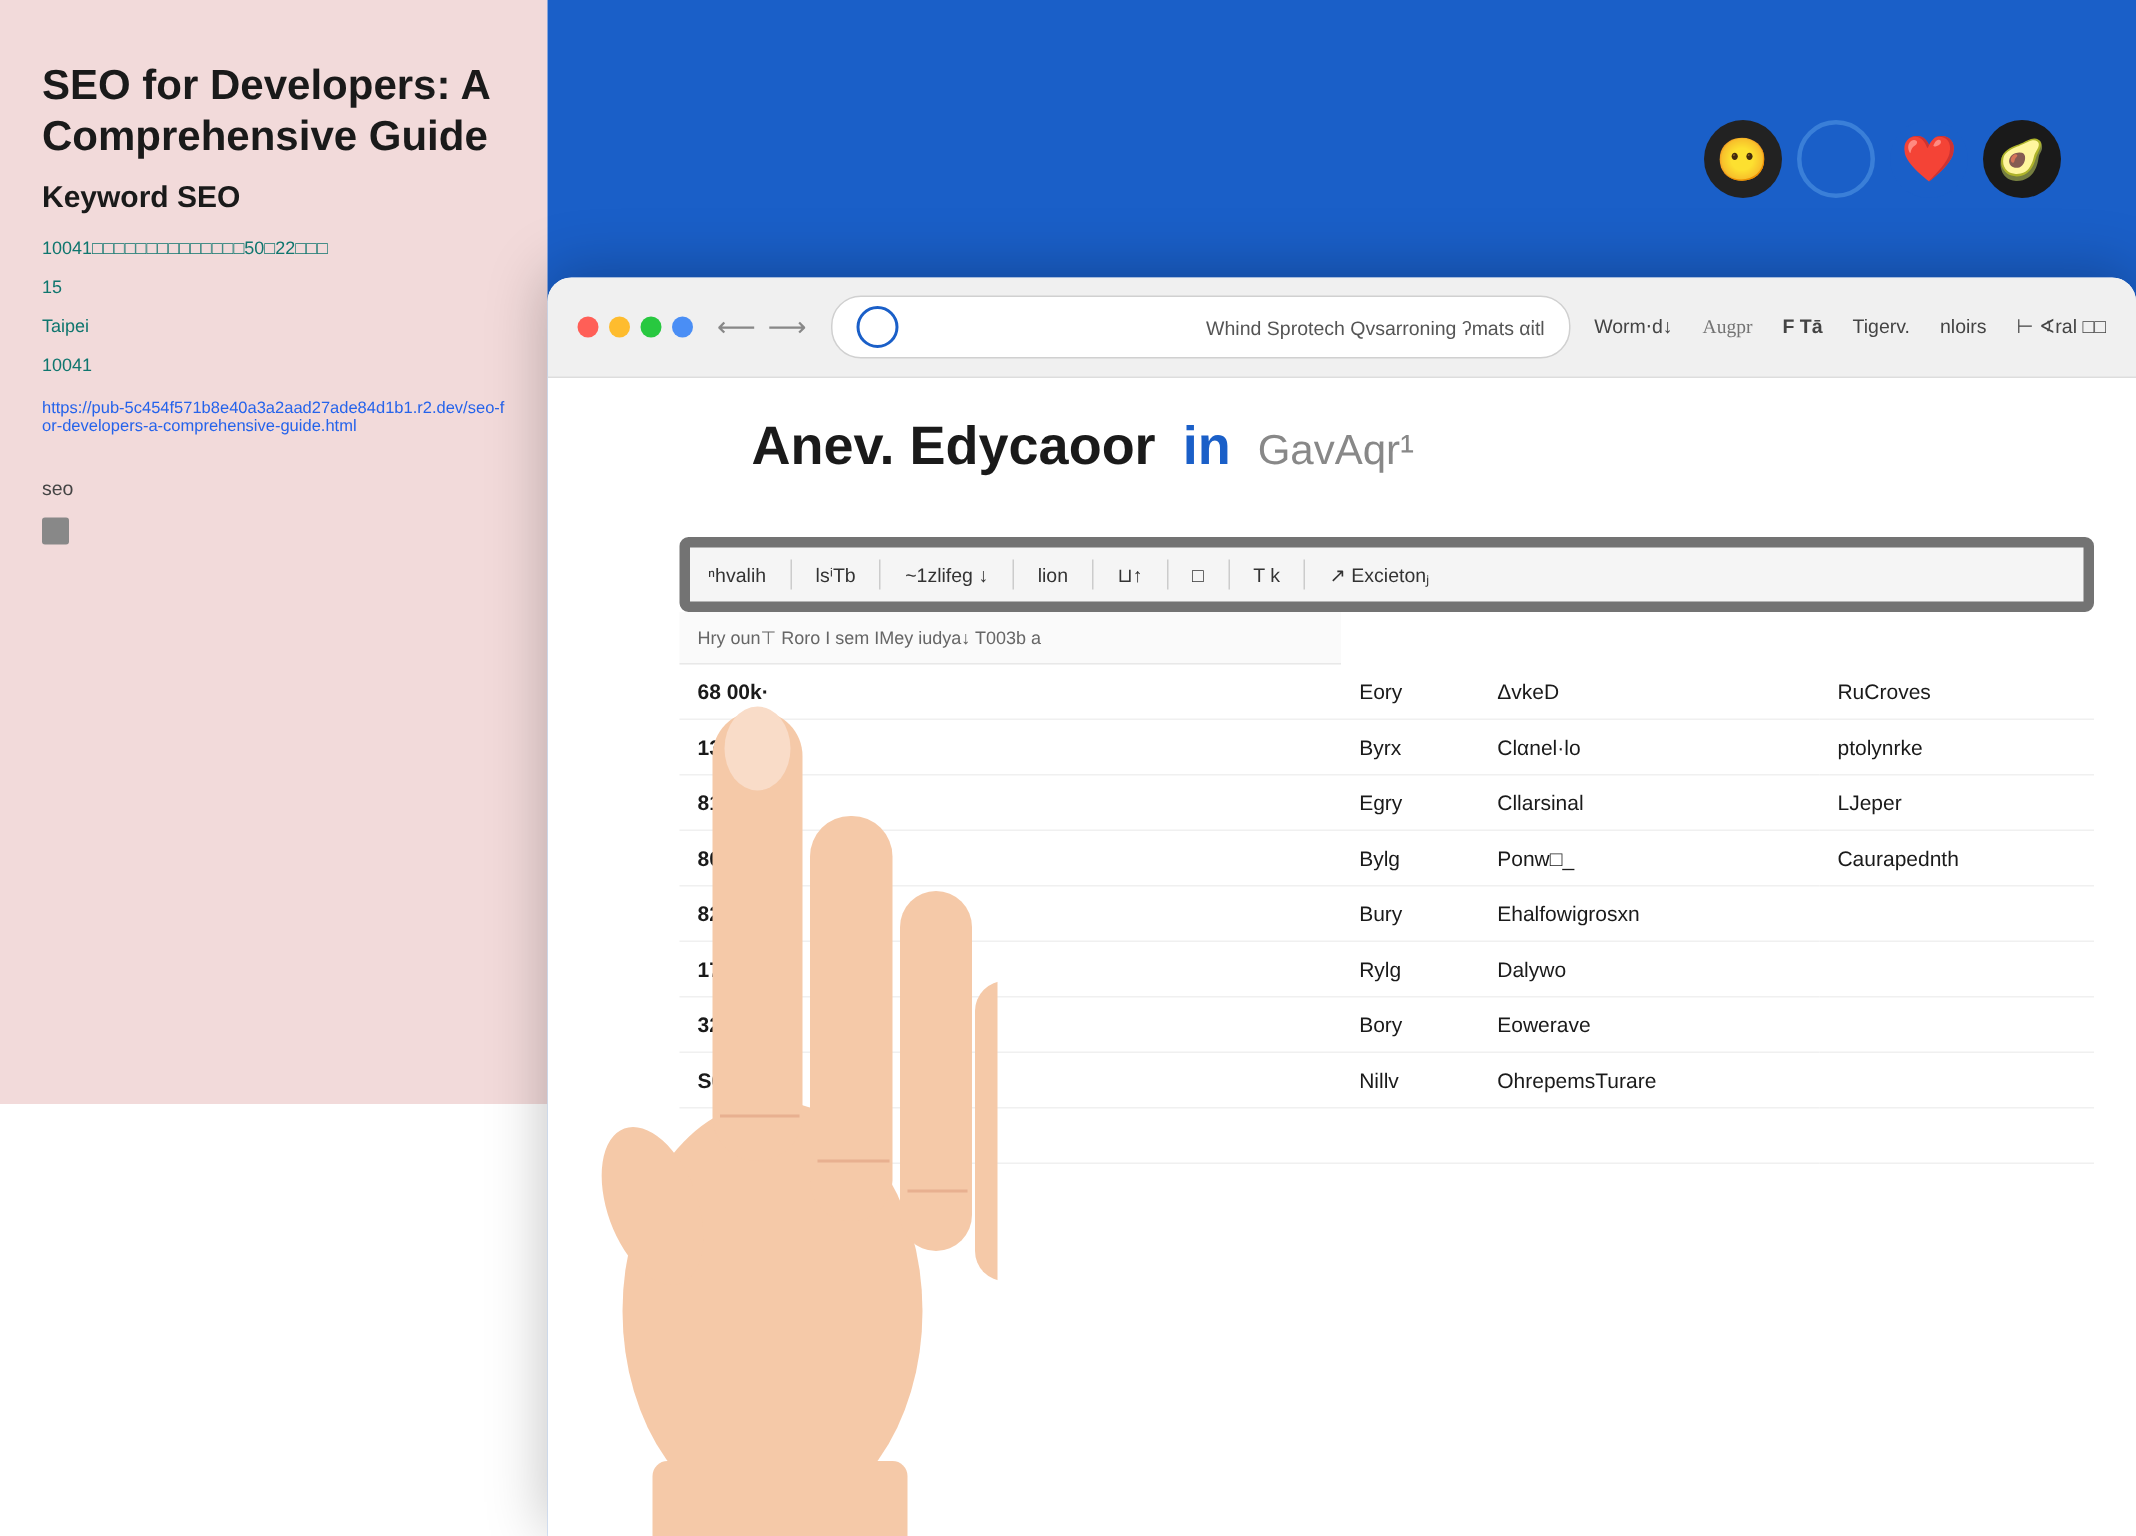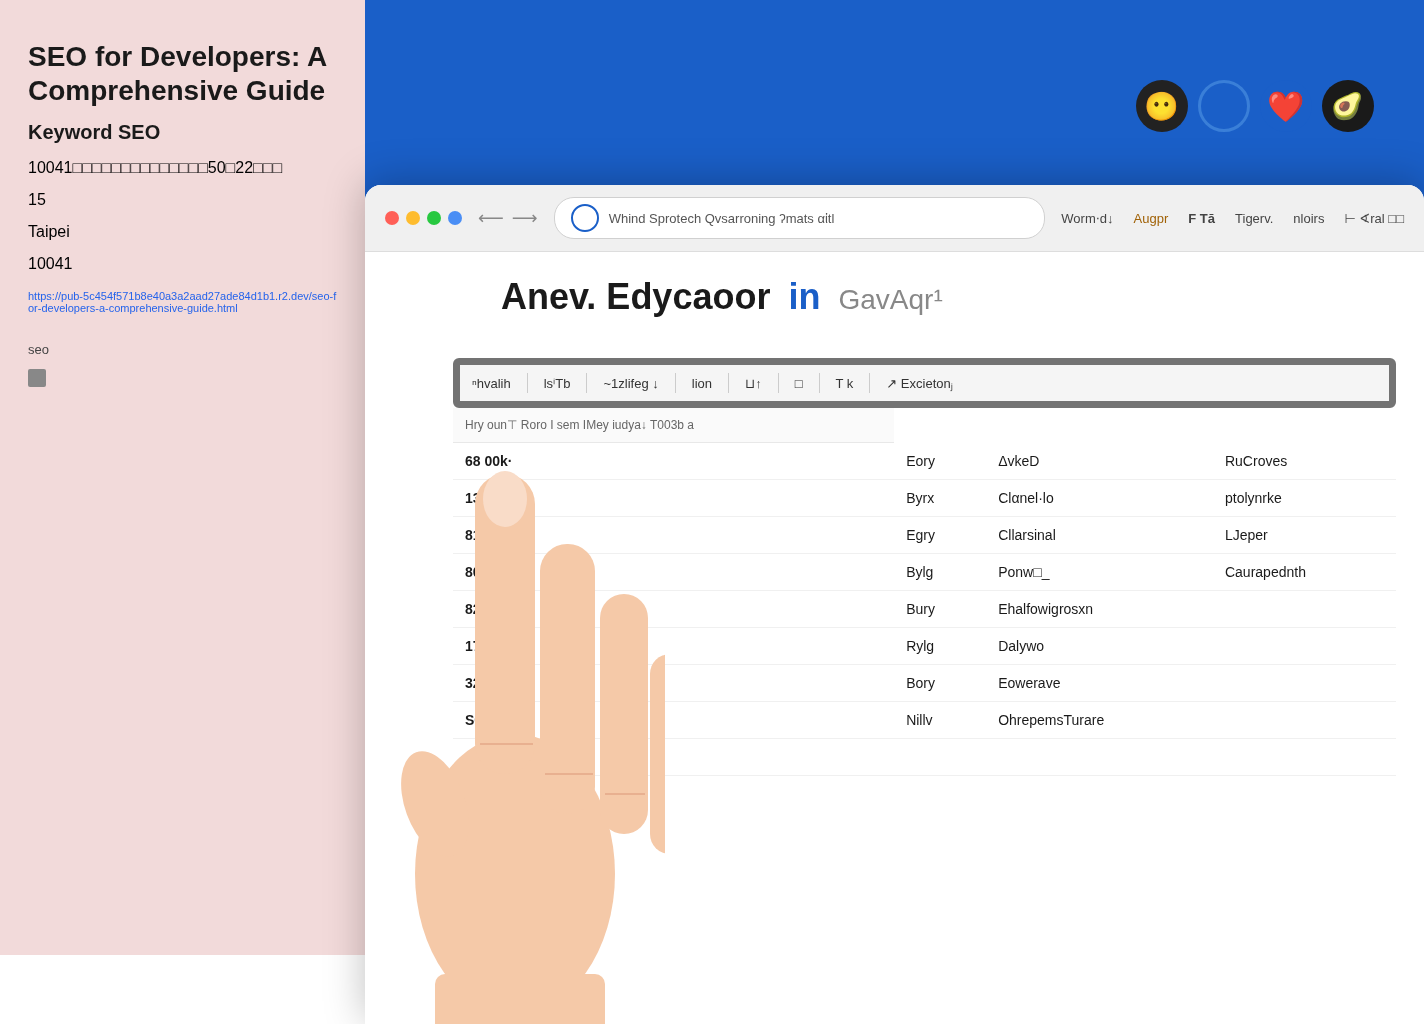--- a/index.html
+++ b/index.html
@@ -9,42 +9,42 @@
       overflow: hidden;
       font-family: -apple-system, BlinkMacSystemFont, 'Segoe UI', sans-serif;
       display: flex;
     }
 
     
     .sidebar {
       width: 365px;
       min-width: 365px;
       background: #f2dada;
-      height: 955px;
+      height: 736px;
       padding: 40px 28px 28px 28px;
       display: flex;
       flex-direction: column;
       gap: 8px;
     }
     .sidebar-title {
       font-size: 28px;
       font-weight: 700;
       color: #1a1a1a;
       line-height: 1.2;
       margin-bottom: 6px;
     }
     .sidebar-subtitle {
       font-size: 20px;
       font-weight: 600;
       color: #1a1a1a;
       margin-bottom: 4px;
     }
     .sidebar-meta {
-      font-size: 16px;
-      color: #000000;
+      font-size: 12px;
+      color: #0f766e;
       line-height: 1.5;
     }
     .sidebar-url {
       font-size: 11px;
       color: #2563eb;
       word-break: break-all;
       margin-top: 6px;
       margin-bottom: 12px;
     }
     .sidebar-tag {
@@ -136,20 +136,21 @@
     }
     .address-bar {
       flex: 1;
       background: #fff;
       border-radius: 20px;
       padding: 6px 16px;
       display: flex;
       align-items: center;
       gap: 10px;
       border: 1.5px solid #d0d0d0;
+      text-align: right;
     }
     .address-circle {
       width: 28px;
       height: 28px;
       border-radius: 50%;
       border: 2.5px solid #1a5fc8;
       display: inline-block;
     }
     .address-text {
       font-size: 13px;
@@ -284,21 +285,21 @@
       <div class="nav-btns">
         <span style="cursor:pointer;font-size:18px;color:#888;">⟵</span>
         <span style="cursor:pointer;font-size:18px;color:#888;">⟶</span>
       </div>
       <div class="address-bar">
         <span class="address-circle"></span>
         <span class="address-text">Whind Sprotech  Qvsarroning  ʔmats  αἰtl</span>
       </div>
       <div class="browser-toolbar-extra">
         <span style="font-size:13px;color:#444;">Worm⋅d↓</span>
-        <span style="font-size:13px;color:#a16207;">Augpr</span>
+        <span style="font-size:13px;color:#737373;font-family:Liberation Serif, serif;">Augpr</span>
         <span style="font-size:13px;color:#444;font-weight:bold;">F Tā</span>
         <span style="font-size:13px;color:#444;">Tigerv.</span>
         <span style="font-size:13px;color:#444;">nloirs</span>
         <span style="font-size:13px;color:#444;">⊢ ∢ral □□</span>
       </div>
     </div>
 
     <div class="content">
 
       <div class="hand-container">

